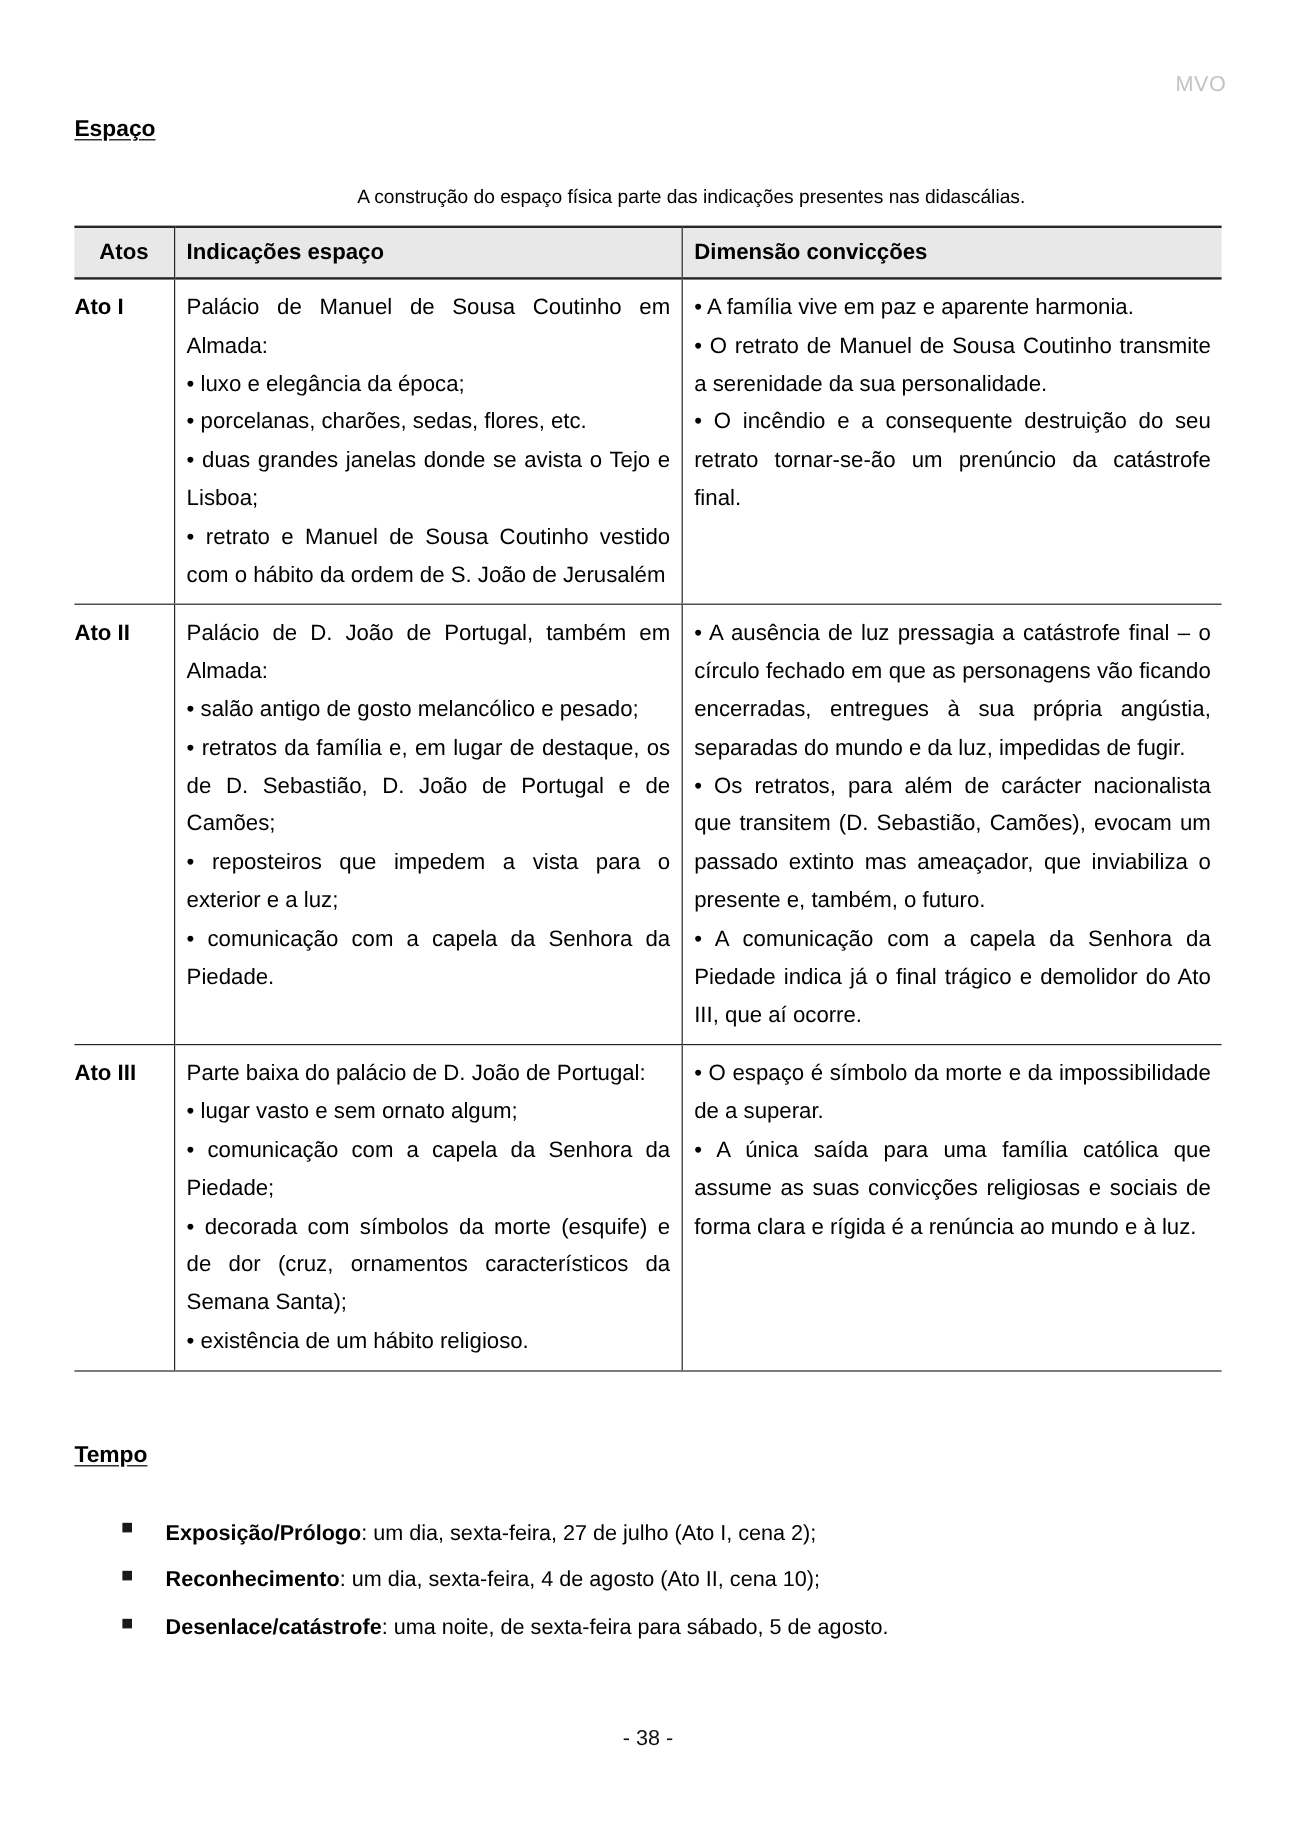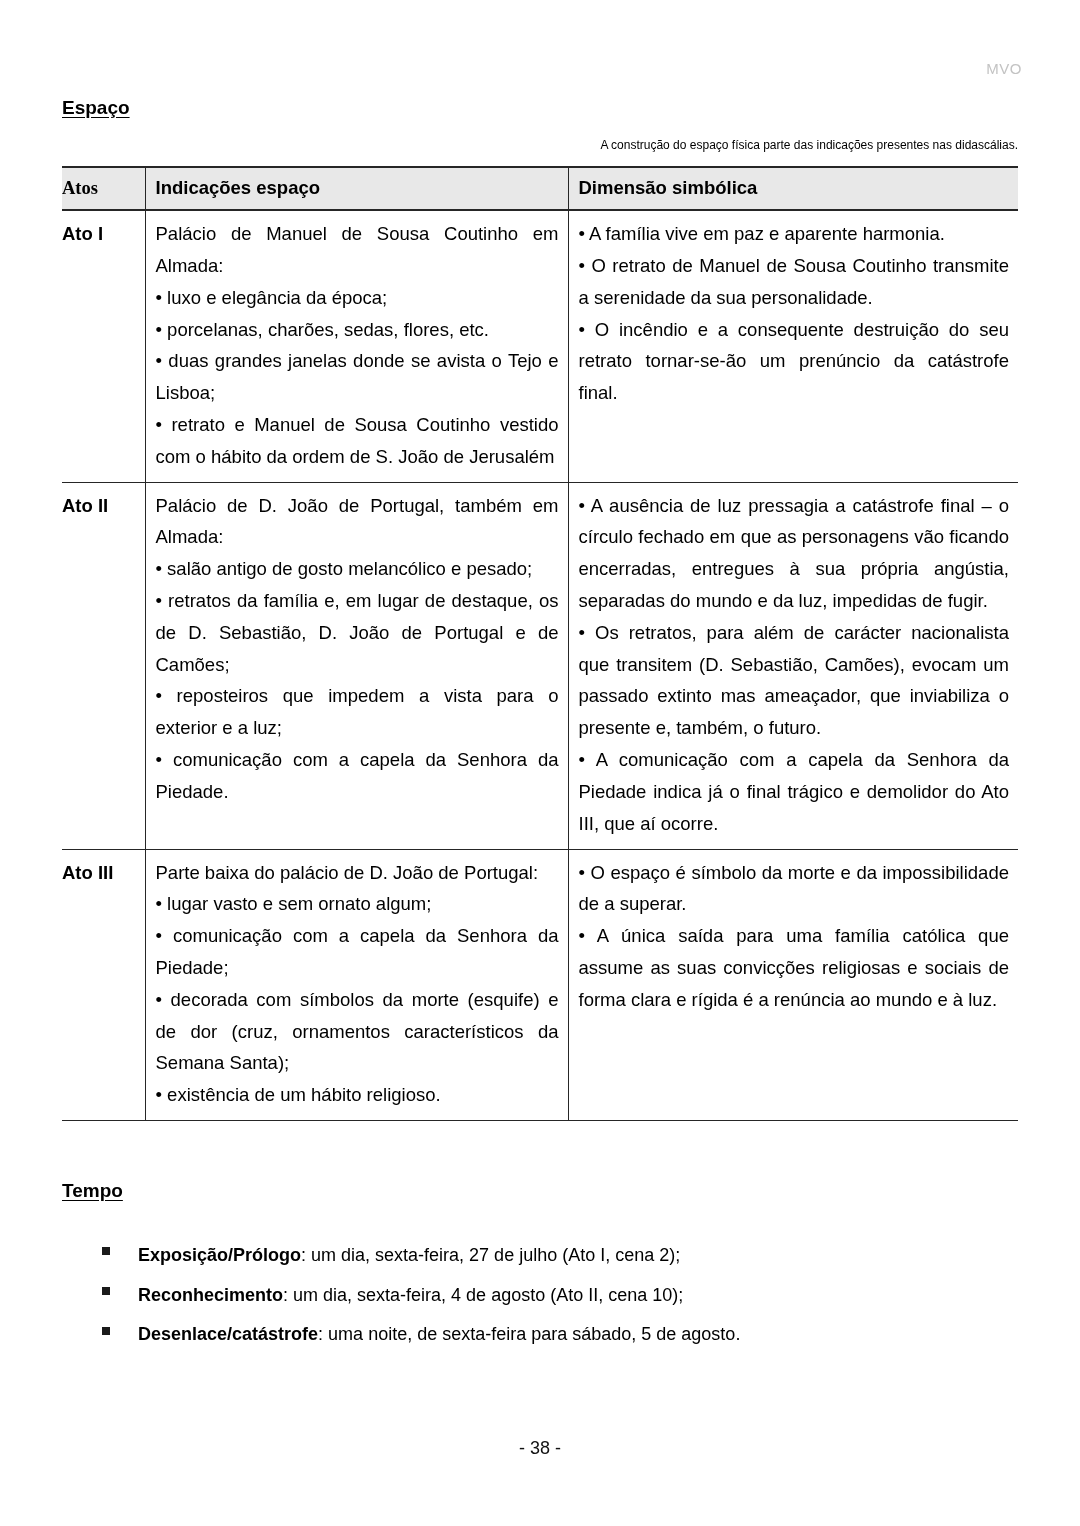--- a/index.html
+++ b/index.html
@@ -18,21 +18,21 @@
     background: #ffffff;
     box-sizing: border-box;
     overflow: hidden;
   }
 
   
   .header-mark {
     position: absolute;
     top: 60px;
     right: 58px;
-    font-size: 15px;
+    font-size: 18px;
     letter-spacing: 0.5px;
     color: #c3c3c3;
     font-weight: 400;
   }
 
   
   .content {
     position: absolute;
     left: 62px;
     top: 84px;
@@ -42,25 +42,25 @@
   .section-heading {
     font-size: 19px;
     line-height: 1.3;
     text-decoration: underline;
     text-underline-offset: 3px;
     margin: 12px 0 16px 0;
     display: inline-block;
   }
 
   .intro-para {
-    font-size: 12px;
+    font-size: 16px;
     line-height: 1.45;
-    margin: 0 0 12px 0;
+    margin: 16px 0 12px 0;
     text-indent: 72px;
-    text-align: right;
+    text-align: center;
   }
 
   
   table.esp {
     width: 956px;
     border-collapse: collapse;
     table-layout: fixed;
     margin-top: 7px;
   }
   table.esp col.c-atos  { width: 83px; }
@@ -70,21 +70,21 @@
   table.esp thead th {
     background: #e8e8e8;
     font-size: 18.5px;
     font-weight: bold;
     text-align: left;
     padding: 9px 8px 10px 10px;
     border-top: 2.2px solid #262626;
     border-bottom: 2.2px solid #262626;
     vertical-align: middle;
   }
-  table.esp thead th.th-atos { text-align: left; padding-left: 0; padding-right: 0; font-family: Liberation Serif, serif; }
+  table.esp thead th.th-atos { text-align: center; padding-left: 0; padding-right: 0; }
   table.esp thead th.th-ind  { border-left: 1.6px solid #262626; }
   table.esp thead th.th-dim  { border-left: 1.6px solid #262626; }
 
   table.esp tbody td {
     font-size: 18.5px;
     line-height: 1.72;
     vertical-align: top;
     border-bottom: 1.4px solid #262626;
     padding: 7px 9px 9px 10px;
   }
@@ -168,21 +168,21 @@
     <table class="esp">
       <colgroup>
         <col class="c-atos">
           <col class="c-ind">
           <col class="c-dim">
       </colgroup>
       <thead>
         <tr>
           <th class="th-atos">Atos</th>
           <th class="th-ind">Indicações espaço</th>
-          <th class="th-dim">Dimensão simbólica</th>
+          <th class="th-dim">Dimensão convicções</th>
         </tr>
       </thead>
       <tbody>
 
         <tr>
           <td class="td-atos">Ato I</td>
           <td class="td-ind">
             <span class="cell-line lead">Palácio de Manuel de Sousa Coutinho em Almada:</span>
             <span class="cell-line">• luxo e elegância da época;</span>
             <span class="cell-line">• porcelanas, charões, sedas, flores, etc.</span>

